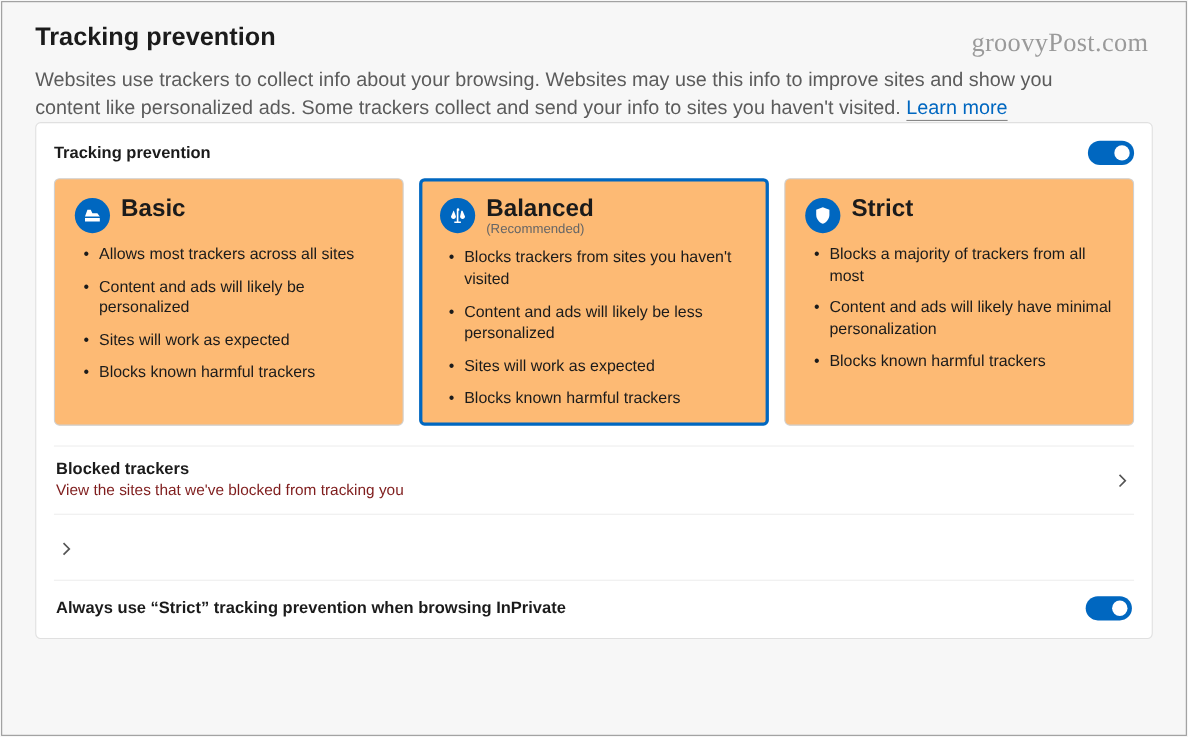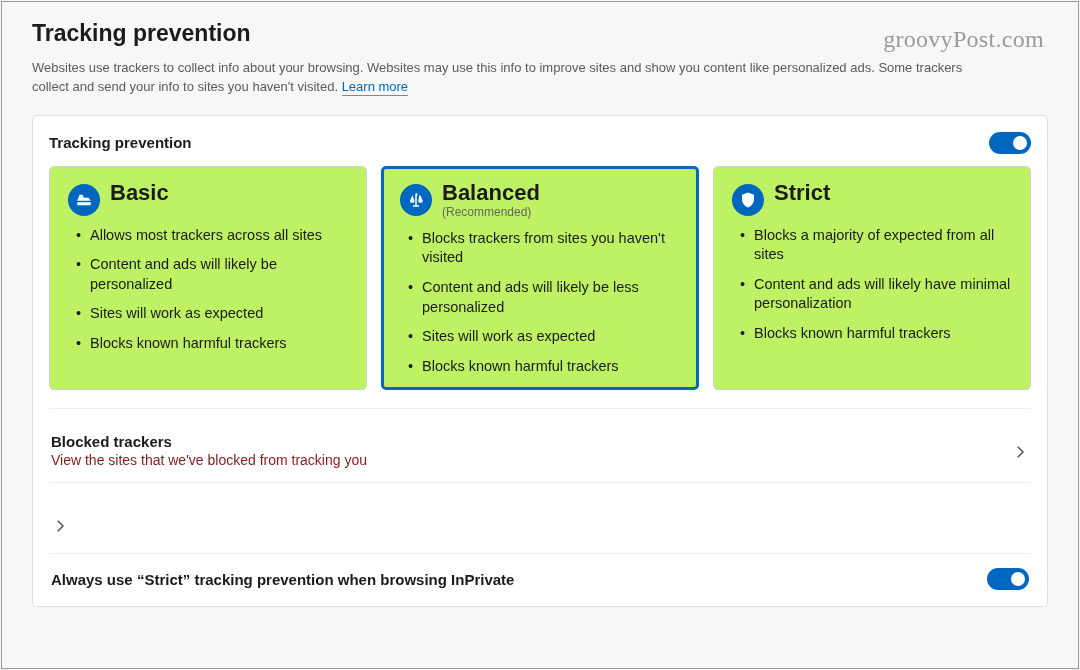--- a/index.html
+++ b/index.html
@@ -28,24 +28,24 @@
       font-size: 24px;
       color: #9a9a9a;
       letter-spacing: 0.3px;
     }
     .page-title {
       font-size: 23px;
       font-weight: 600;
       margin-bottom: 12px;
     }
     .page-desc {
-      font-size: 13px;
+      font-size: 18px;
       color: #5b5b5b;
       line-height: 1.45;
-      margin-bottom: 18px;
+      margin-bottom: 0;
       max-width: 970px;
     }
     .learn-more {
       color: #0067c0;
       text-decoration: none;
       border-bottom: 1px solid #888;
       padding-bottom: 1px;
       cursor: pointer;
     }
     .card {
@@ -86,21 +86,21 @@
       display: flex;
       gap: 14px;
       margin-bottom: 18px;
     }
     .level-card {
       flex: 1;
       border: 1px solid #d0d0d0;
       border-radius: 5px;
       padding: 14px 18px 18px 18px;
       cursor: pointer;
-      background: #bef264;
+      background: #fdba74;
     }
     .level-card.selected {
       border: 3px solid #0067c0;
       padding: 12px 16px 1px 16px;
     }
     .level-head {
       display: flex;
       align-items: flex-start;
       gap: 10px;
       margin-bottom: 8px;
@@ -142,21 +142,21 @@
     }
     .level-list li::before {
       content: "•";
       position: absolute;
       left: 8px;
       top: 0;
       color: #1b1b1b;
     }
     .row-link {
       border-top: 1px solid #eee;
-      padding: 24px 2px 14px 2px;
+      padding: 12px 2px 14px 2px;
       cursor: pointer;
       display: flex;
       align-items: flex-start;
       justify-content: space-between;
       gap: 16px;
     }
     .row-link-text { flex: 1; }
     .row-title { font-size: 15px; font-weight: 600; margin-bottom: 2px; }
     .row-subtitle { font-size: 14px; color: #7f1d1d; }
     .chevron {
@@ -242,21 +242,21 @@
           <div class="level-icon">
             <svg viewBox="0 0 24 24" width="18" height="18">
                 <path d="M12 2l8 3v6c0 5-3.5 9.5-8 11-4.5-1.5-8-6-8-11V5l8-3z"></path>
               </svg>
           </div>
           <div class="level-title-block">
             <span class="level-title">Strict</span>
           </div>
         </div>
         <ul class="level-list">
-          <li>Blocks a majority of expected from all sites</li>
+          <li>Blocks a majority of trackers from all most</li>
           <li>Content and ads will likely have minimal personalization</li>
           <li>Blocks known harmful trackers</li>
         </ul>
       </div>
 
     </div>
 
     <div class="row-link">
       <div class="row-link-text">
         <div class="row-title">Blocked trackers</div>

